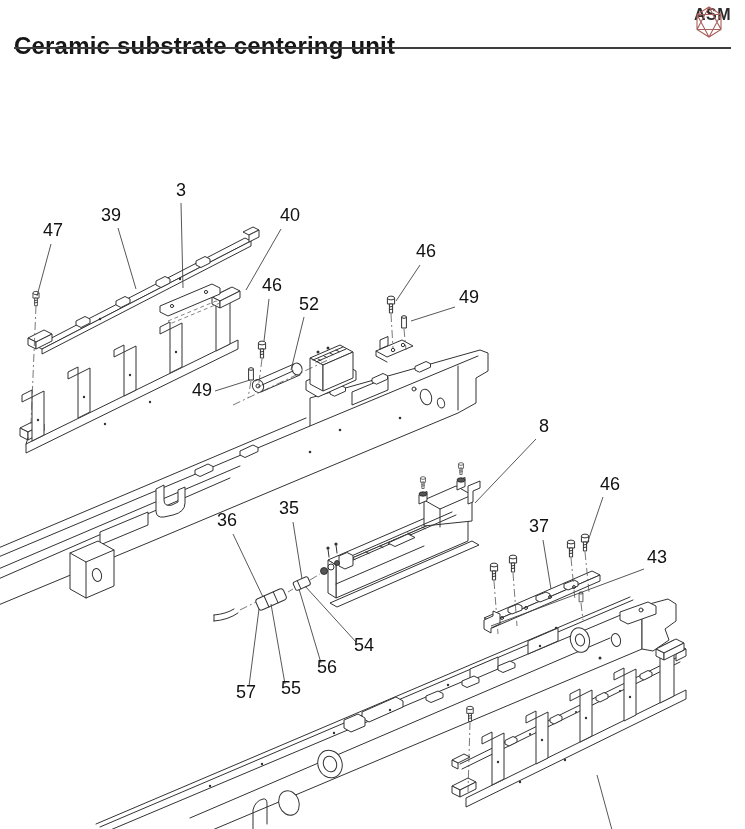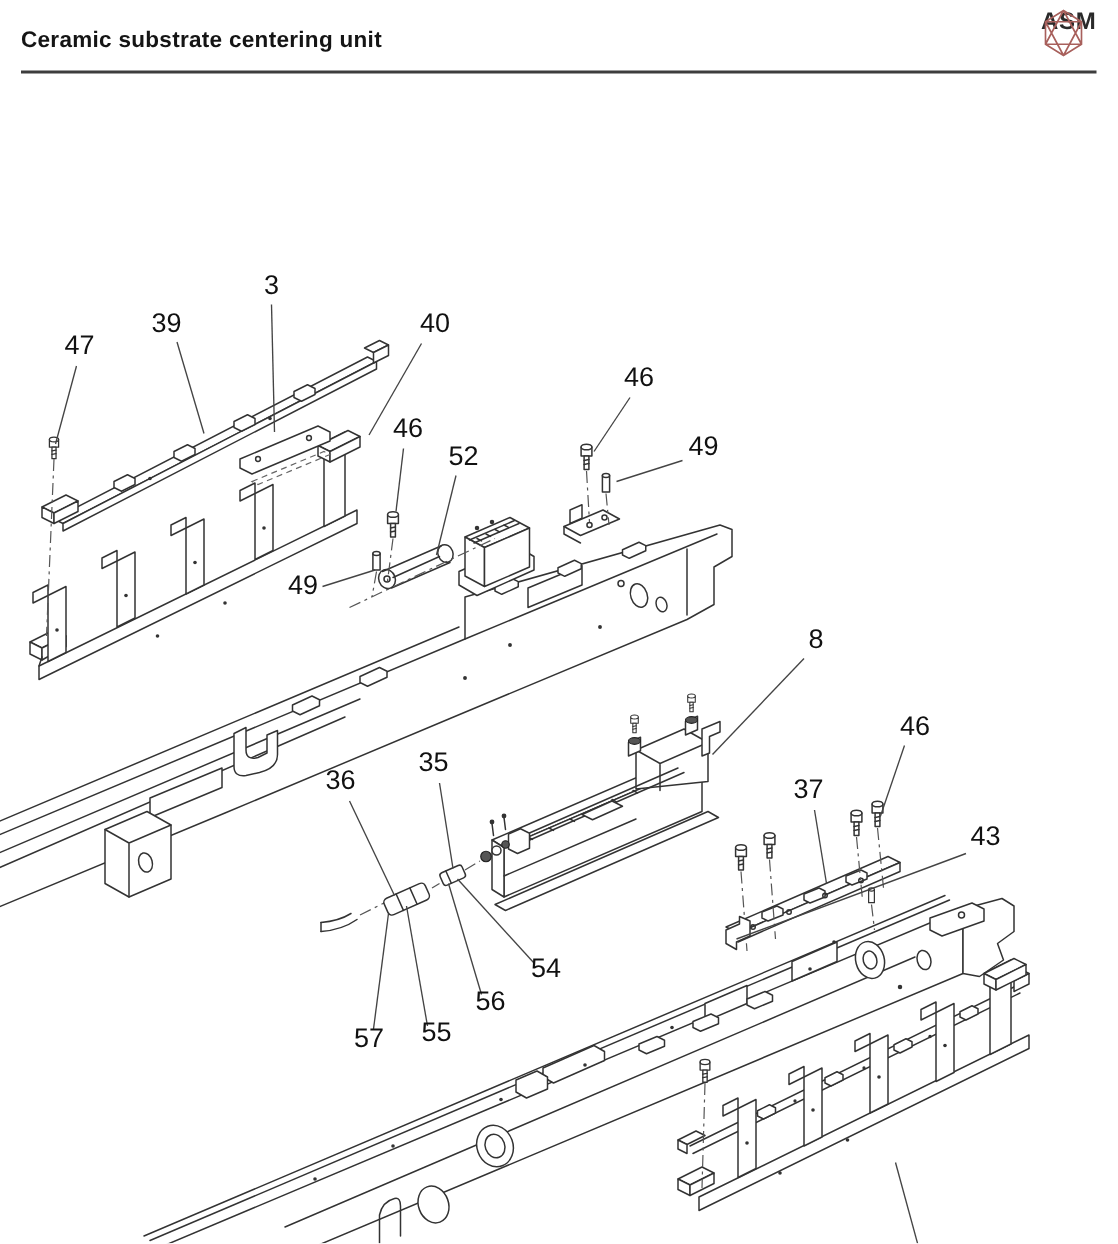--- a/index.html
+++ b/index.html
@@ -1,19 +1,19 @@
 <!DOCTYPE html>
 <html><head>
 <meta charset="utf-8">
 <style>
   html,body{margin:0;padding:0;background:#ffffff;}
   #page{position:relative;width:745px;height:829px;background:#fff;overflow:hidden;
         font-family:"Liberation Sans",sans-serif;}
   #hdr{position:absolute;left:0;top:0;width:745px;}
-  #title{position:absolute;left:14px;top:18px;font-size:15px;font-weight:bold;color:#151515;
+  #title{position:absolute;left:14px;top:32px;font-size:24px;font-weight:bold;color:#151515;
          letter-spacing:.2px;white-space:nowrap;}
   #rule{position:absolute;left:14px;top:47px;width:717px;height:2px;background:#3d3d3d;}
   #logo{position:absolute;right:14px;top:6px;display:flex;align-items:center;gap:5px;}
   #logo-text{font-size:16px;font-weight:600;color:#2a2a2a;letter-spacing:.5px;}
   svg{position:absolute;left:0;top:0;}
   .f{fill:#fff;stroke:#333;stroke-width:1;stroke-linejoin:round;}
   .lnf{fill:none;stroke:#333;stroke-width:1;stroke-linecap:round;stroke-linejoin:round;}
   .dd{fill:none;stroke:#555;stroke-width:.8;stroke-dasharray:8 3 2 3;}
   .dash{fill:none;stroke:#666;stroke-width:.8;stroke-dasharray:4 3;}
   .dot{fill:#333;stroke:none;}

